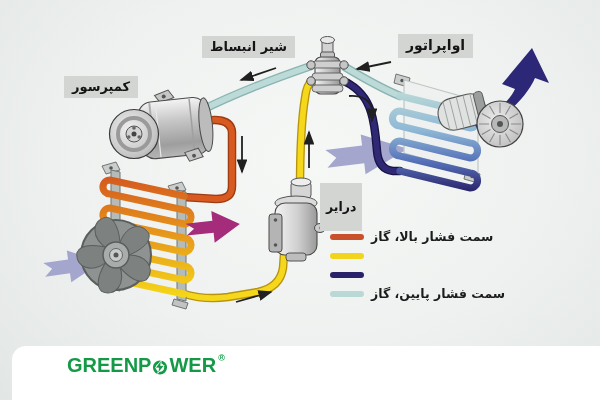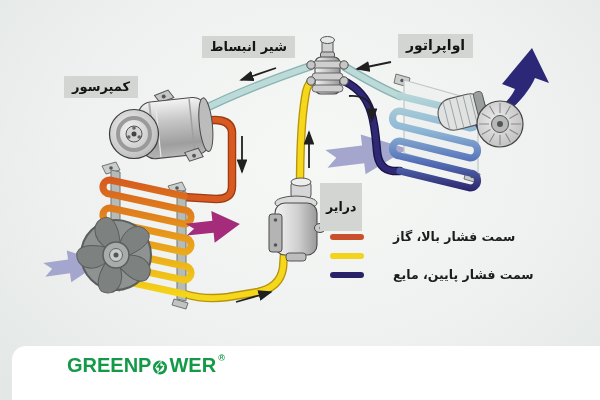--- a/index.html
+++ b/index.html
@@ -8,21 +8,21 @@
     background:radial-gradient(ellipse at 52% 40%, #f6f8f6 0%, #eef1ef 55%, #e2e6e4 100%);}
   svg.diagram{position:absolute;left:0;top:0;}
   .label{position:absolute;background:#d3d5d3;color:#141414;font-weight:700;
     font-size:13px;padding:3px 8px;direction:rtl;white-space:nowrap;line-height:1.25;}
   .lbl-compressor{left:64px;top:76px;}
   .lbl-expansion{left:202px;top:36px;}
   .lbl-evaporator{left:398px;top:34px;font-size:14px;}
   .lbl-dryer{left:320px;top:183px;font-size:12.5px;padding:16px 6px;}
   .lbl-condenser{left:127px;top:300px;}
   .legend{position:absolute;left:330px;top:227px;}
-  .legend-row{display:flex;align-items:center;height:19px;gap:22px;}
+  .legend-row{display:flex;align-items:center;height:19px;}
   .legend-text{font-size:12.5px;font-weight:700;color:#1c1c1c;direction:rtl;
     margin-left:7px;white-space:nowrap;}
   .footer{position:absolute;left:12px;bottom:0;width:600px;height:54px;background:#ffffff;
     border-radius:14px 14px 0 0;}
   .logo{position:absolute;left:55px;top:8px;}
   .brand-line{display:flex;align-items:center;color:#149a47;font-weight:800;
     font-size:20px;letter-spacing:0;font-family:"Liberation Sans","DejaVu Sans",sans-serif;}
   .bolt-o{margin:2px 1px 0 1px;}
   .brand-reg{font-size:9px;align-self:flex-start;margin:-1px 0 0 2px;font-weight:700;}
   .brand-sub{font-size:8px;letter-spacing:2.6px;color:#8c9c90;margin-top:1px;
@@ -253,21 +253,26 @@
     </div>
     <div class="legend-row">
       <svg width="34" height="8">
         <rect x="0" y="1" width="34" height="6" rx="3" fill="#f2d41c"></rect>
       </svg>
     </div>
     <div class="legend-row">
       <svg width="34" height="8">
         <rect x="0" y="1" width="34" height="6" rx="3" fill="#2a2268"></rect>
       </svg>
-      <span class="legend-text" dir="rtl">سمت فشار پایین، مایع</span>
+    </div>
+    <div class="legend-row">
+      <svg width="34" height="8">
+        <rect x="0" y="1" width="34" height="6" rx="3" fill="#b9d8d6"></rect>
+      </svg>
+      <span class="legend-text" dir="rtl">سمت فشار پایین، گاز</span>
     </div>
   </div>
 
   <div class="footer">
     <div class="logo">
       <div class="brand-line">
         <span>GREENP</span>
         <svg class="bolt-o" width="16" height="16" viewBox="0 0 17 17">
           <circle cx="8.5" cy="9" r="6" fill="none" stroke-width="3" stroke="#149a47"></circle>
           <polygon points="10,1 3.5,9.5 7.2,9.5 6,15.5 13,7 9.2,7" stroke="#ffffff" stroke-width="0.8" fill="#149a47"></polygon>

